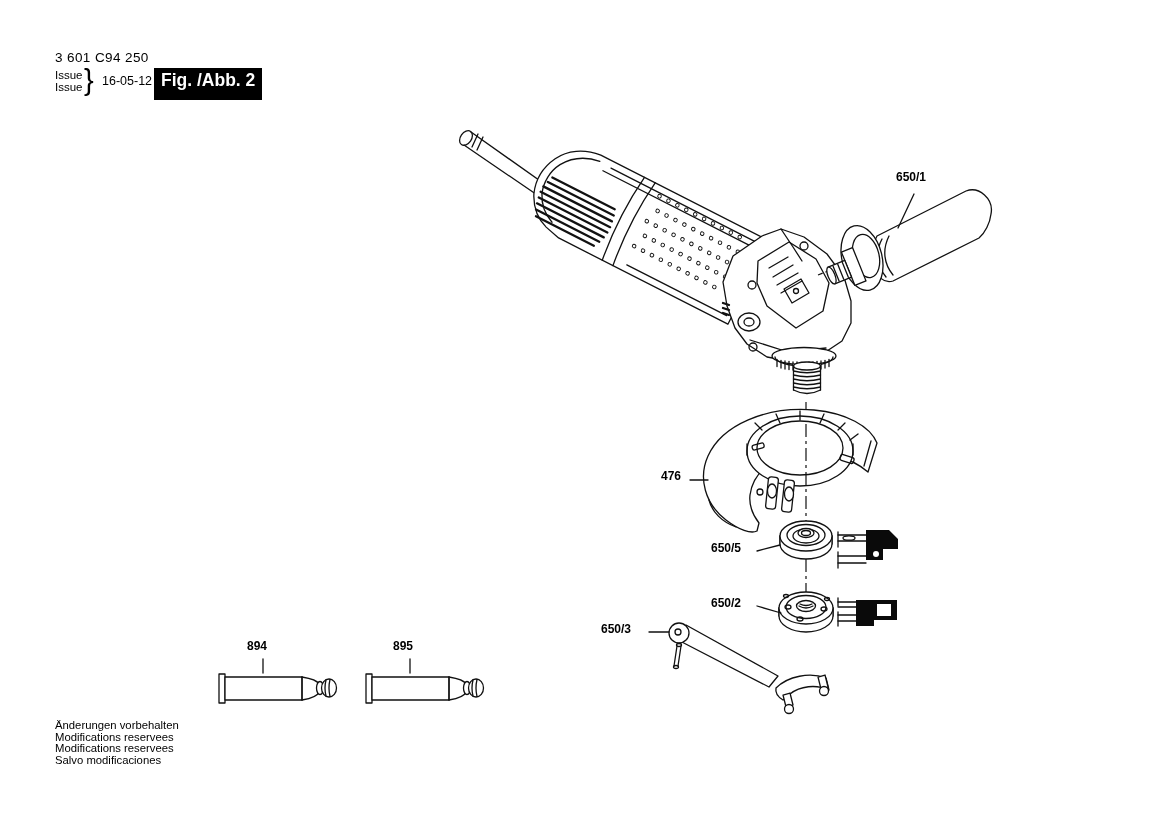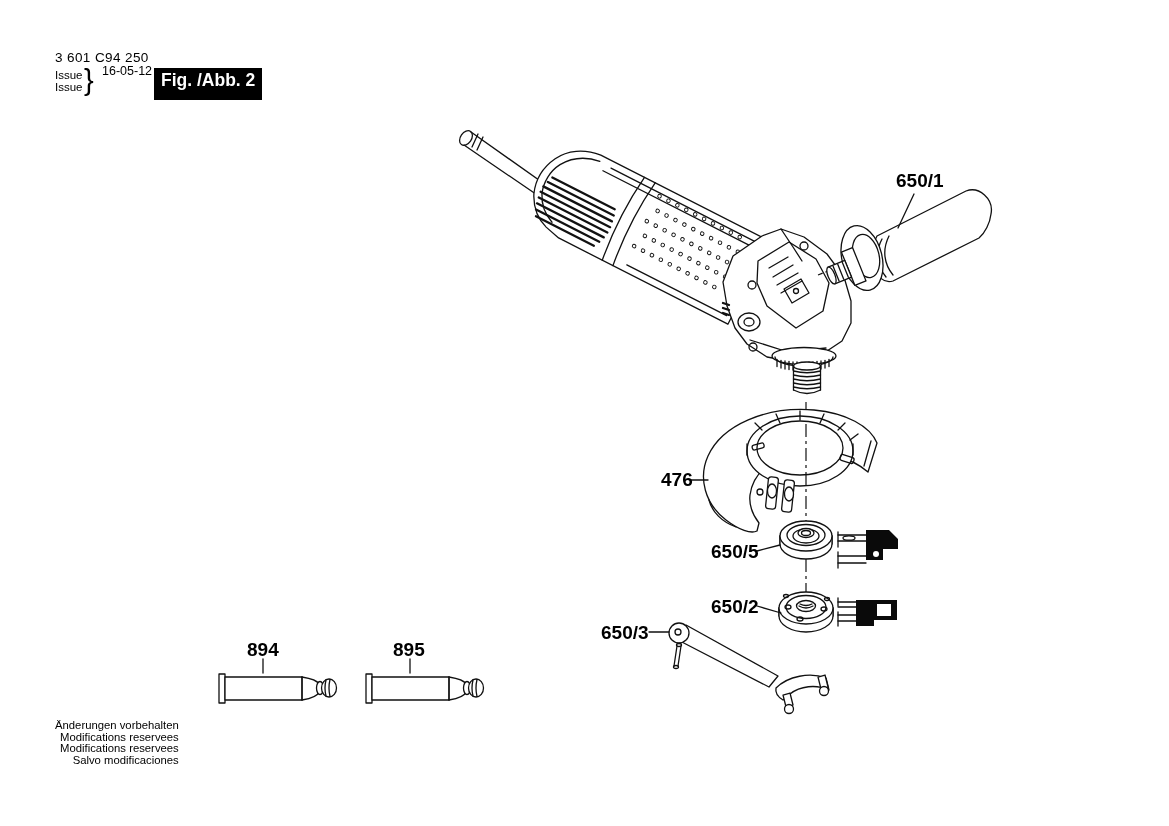--- a/index.html
+++ b/index.html
@@ -9,26 +9,26 @@
   .ln{stroke:#111;stroke-width:1.3;fill:none;stroke-linecap:round;stroke-linejoin:round;}
   .ln2{stroke:#111;stroke-width:2.3;fill:none;stroke-linecap:round;}
   .wh{fill:#fff;stroke:#111;stroke-width:1.3;stroke-linejoin:round;}
   .blk{fill:#0a0a0a;stroke:none;}
   .dot{fill:#fff;stroke:#111;stroke-width:0.9;}
   .cl{stroke:#111;stroke-width:1.2;fill:none;stroke-dasharray:13 4 3 4;}
   .dash{stroke:#111;stroke-width:1.2;fill:none;stroke-dasharray:5 3;}
   .hdr-pn{position:absolute;left:55px;top:50px;font-size:13.5px;letter-spacing:.4px;}
   .hdr-stand{position:absolute;left:55px;top:69px;font-size:11.5px;line-height:12px;}
   .hdr-brace{position:absolute;left:84px;top:64px;font-size:29px;font-weight:300;}
-  .hdr-date{position:absolute;left:102px;top:64px;font-size:12.5px;}
+  .hdr-date{position:absolute;left:102px;top:74px;font-size:12.5px;}
   .figbox{position:absolute;left:154px;top:68px;background:#000;color:#fff;
           font-size:17.5px;font-weight:700;padding:2px 7px 9px 7px;}
-  .plabel{position:absolute;font-size:19px;font-weight:700;white-space:nowrap;}
+  .plabel{position:absolute;font-size:12px;font-weight:700;white-space:nowrap;}
   .footer{position:absolute;left:55px;top:720px;font-size:11.3px;line-height:11.6px;}
-  .footer span{display:block;text-align:right;}
+  .footer span{display:block;}
 </style>
 </head>
 <body>
 
 <div class="page">
 
   <div class="hdr-pn">3 601 C94 250</div>
   <div class="hdr-stand">
     <span>Issue</span><br>
     <span>Issue</span>

